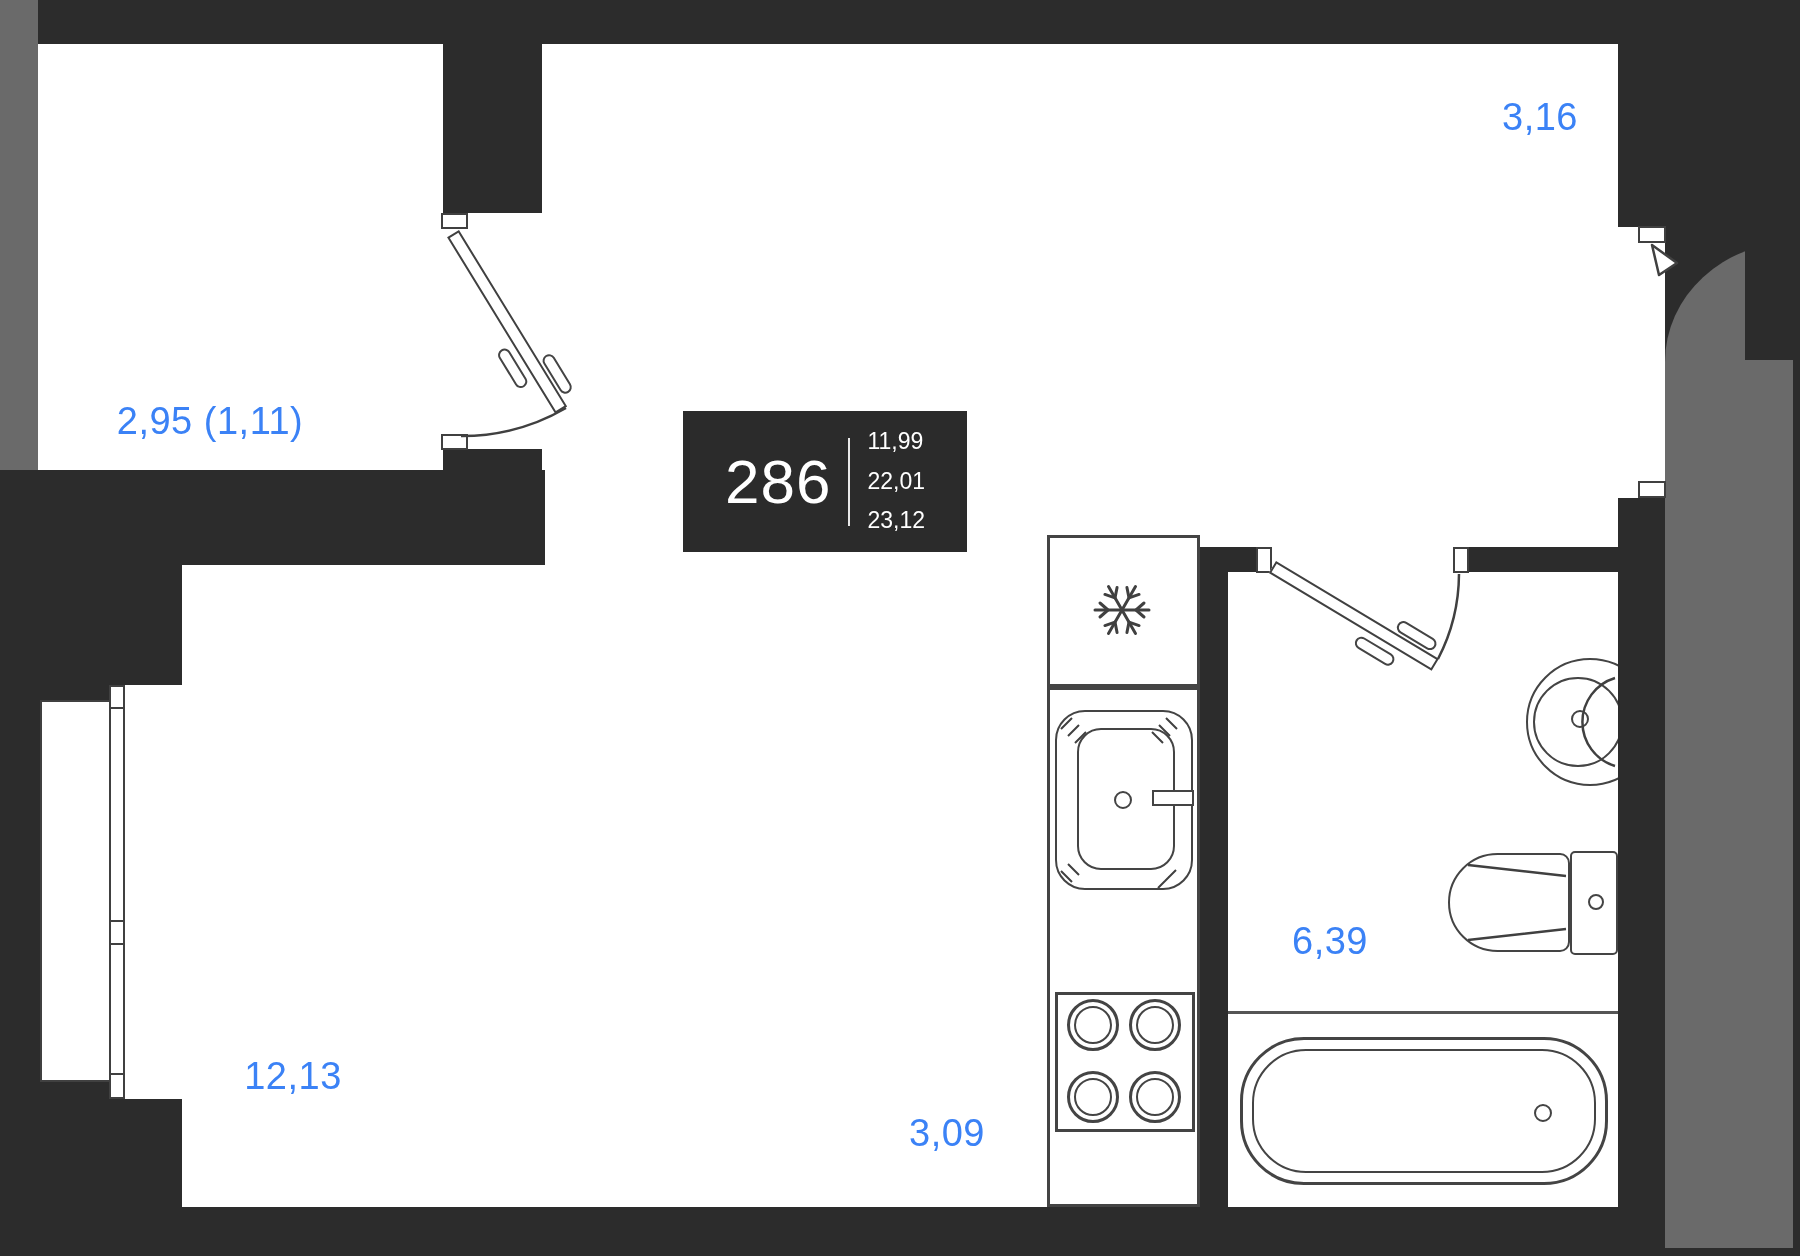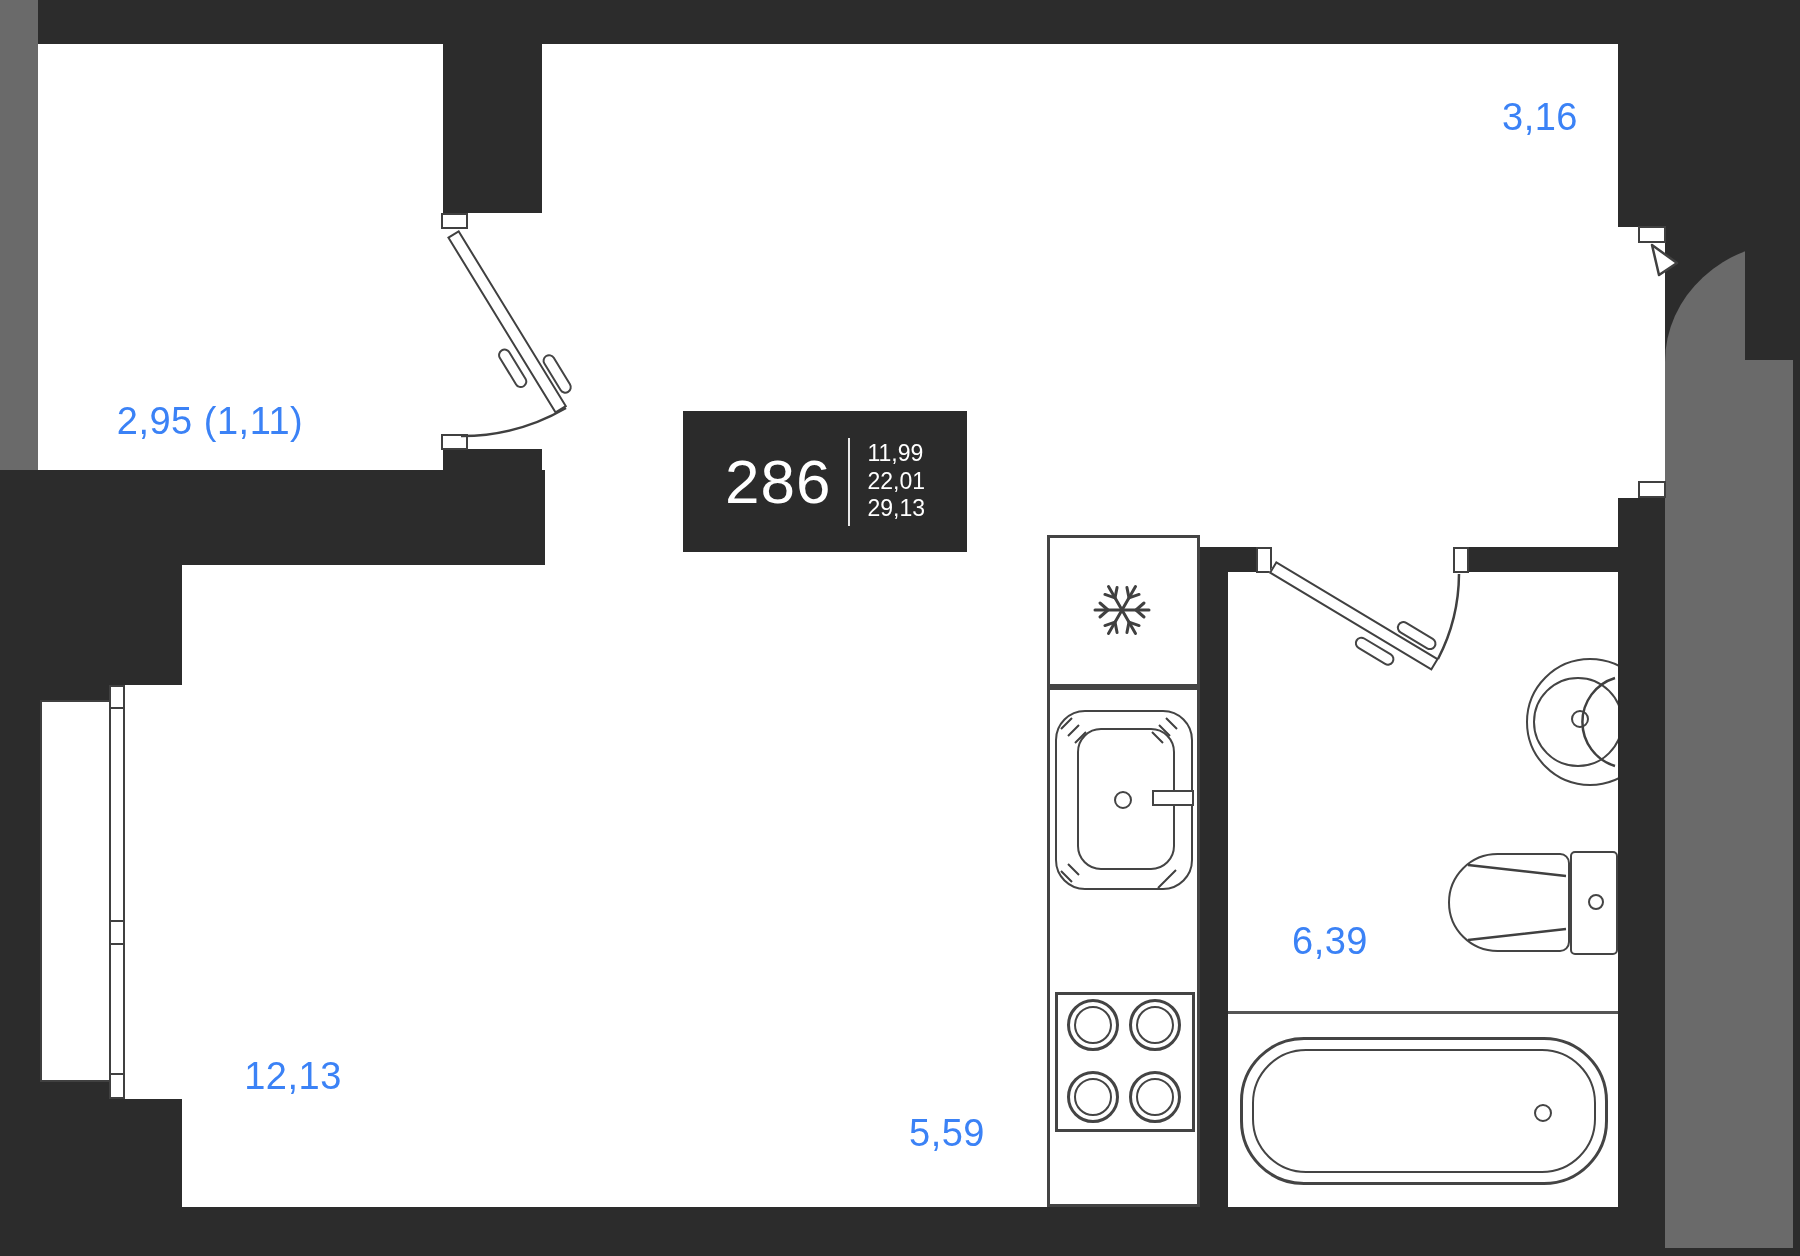--- a/index.html
+++ b/index.html
@@ -18,21 +18,21 @@
         border-radius:7px;}
   .burner{position:absolute;box-sizing:border-box;border:3px solid #444;border-radius:50%;
         width:52px;height:52px;display:flex;align-items:center;justify-content:center;}
   .burner>div{width:38px;height:38px;border:2.5px solid #444;border-radius:50%;box-sizing:border-box;}
   .rlabel{position:absolute;transform:translate(-50%,-50%);font-size:38px;color:#3b82f6;
         white-space:nowrap;letter-spacing:.5px;}
   .unitbox{position:absolute;left:683px;top:411px;width:284px;height:141px;background:#2b2b2b;
         display:flex;align-items:center;justify-content:center;gap:17px;color:#fff;}
   .unitnum{font-size:62px;letter-spacing:1px;}
   .unitdiv{width:2px;height:88px;background:#e9e9e9;}
-  .unitareas{display:flex;flex-direction:column;font-size:23px;line-height:1.04;gap:4px;}
+  .unitareas{display:flex;flex-direction:column;font-size:23px;line-height:1.04;gap:16px;}
   svg{position:absolute;left:0;top:0;pointer-events:none;}
 </style>
 </head>
 <body>
 
 <div class="plan">
 
   <div class="ext" style="left:0;top:0;width:38px;height:470px;"></div>
 
   <div class="wall" style="left:1665px;top:0;width:135px;height:372px;"></div>
@@ -109,30 +109,30 @@
   </div>
 
   <div class="leaf" style="left:1276px;top:561px;width:190px;height:14px;transform:rotate(31deg);">
     <div class="handle" style="left:135px;top:-17px;width:44px;height:13px;"></div>
     <div class="handle" style="left:107px;top:18px;width:44px;height:13px;"></div>
   </div>
 
   <div class="rlabel" style="left:210px;top:421px;">2,95 (1,11)</div>
   <div class="rlabel" style="left:1540px;top:117px;">3,16</div>
   <div class="rlabel" style="left:293px;top:1076px;">12,13</div>
-  <div class="rlabel" style="left:947px;top:1133px;">5,59</div>
+  <div class="rlabel" style="left:947px;top:1133px;">3,09</div>
   <div class="rlabel" style="left:1330px;top:941px;">6,39</div>
 
   <div class="unitbox">
     <div class="unitnum">286</div>
     <div class="unitdiv"></div>
     <div class="unitareas">
       <div>11,99</div>
       <div>22,01</div>
-      <div>29,13</div>
+      <div>23,12</div>
     </div>
   </div>
 
   <svg width="1800" height="1256" viewBox="0 0 1800 1256">
     <path d="M 566 408 A 208 208 0 0 1 461 436" fill="none" stroke="#404040" stroke-width="2.5"></path>
     <path d="M 1459 574 A 186 186 0 0 1 1438 659" fill="none" stroke="#404040" stroke-width="2.5"></path>
     <polygon points="1652,245 1677,263 1659,275" fill="#ffffff" stroke="#404040" stroke-width="2.5" stroke-linejoin="round"></polygon>
     <path d="M 1615 678 A 46 46 0 0 0 1615 766" fill="none" stroke="#404040" stroke-width="2.5"></path>
     <path d="M 1468 865 L 1566 876 M 1468 940 L 1566 929" fill="none" stroke="#404040" stroke-width="2.5"></path>
     <g transform="translate(1122,610)" stroke="#404040" stroke-width="3" fill="none" stroke-linecap="round">

